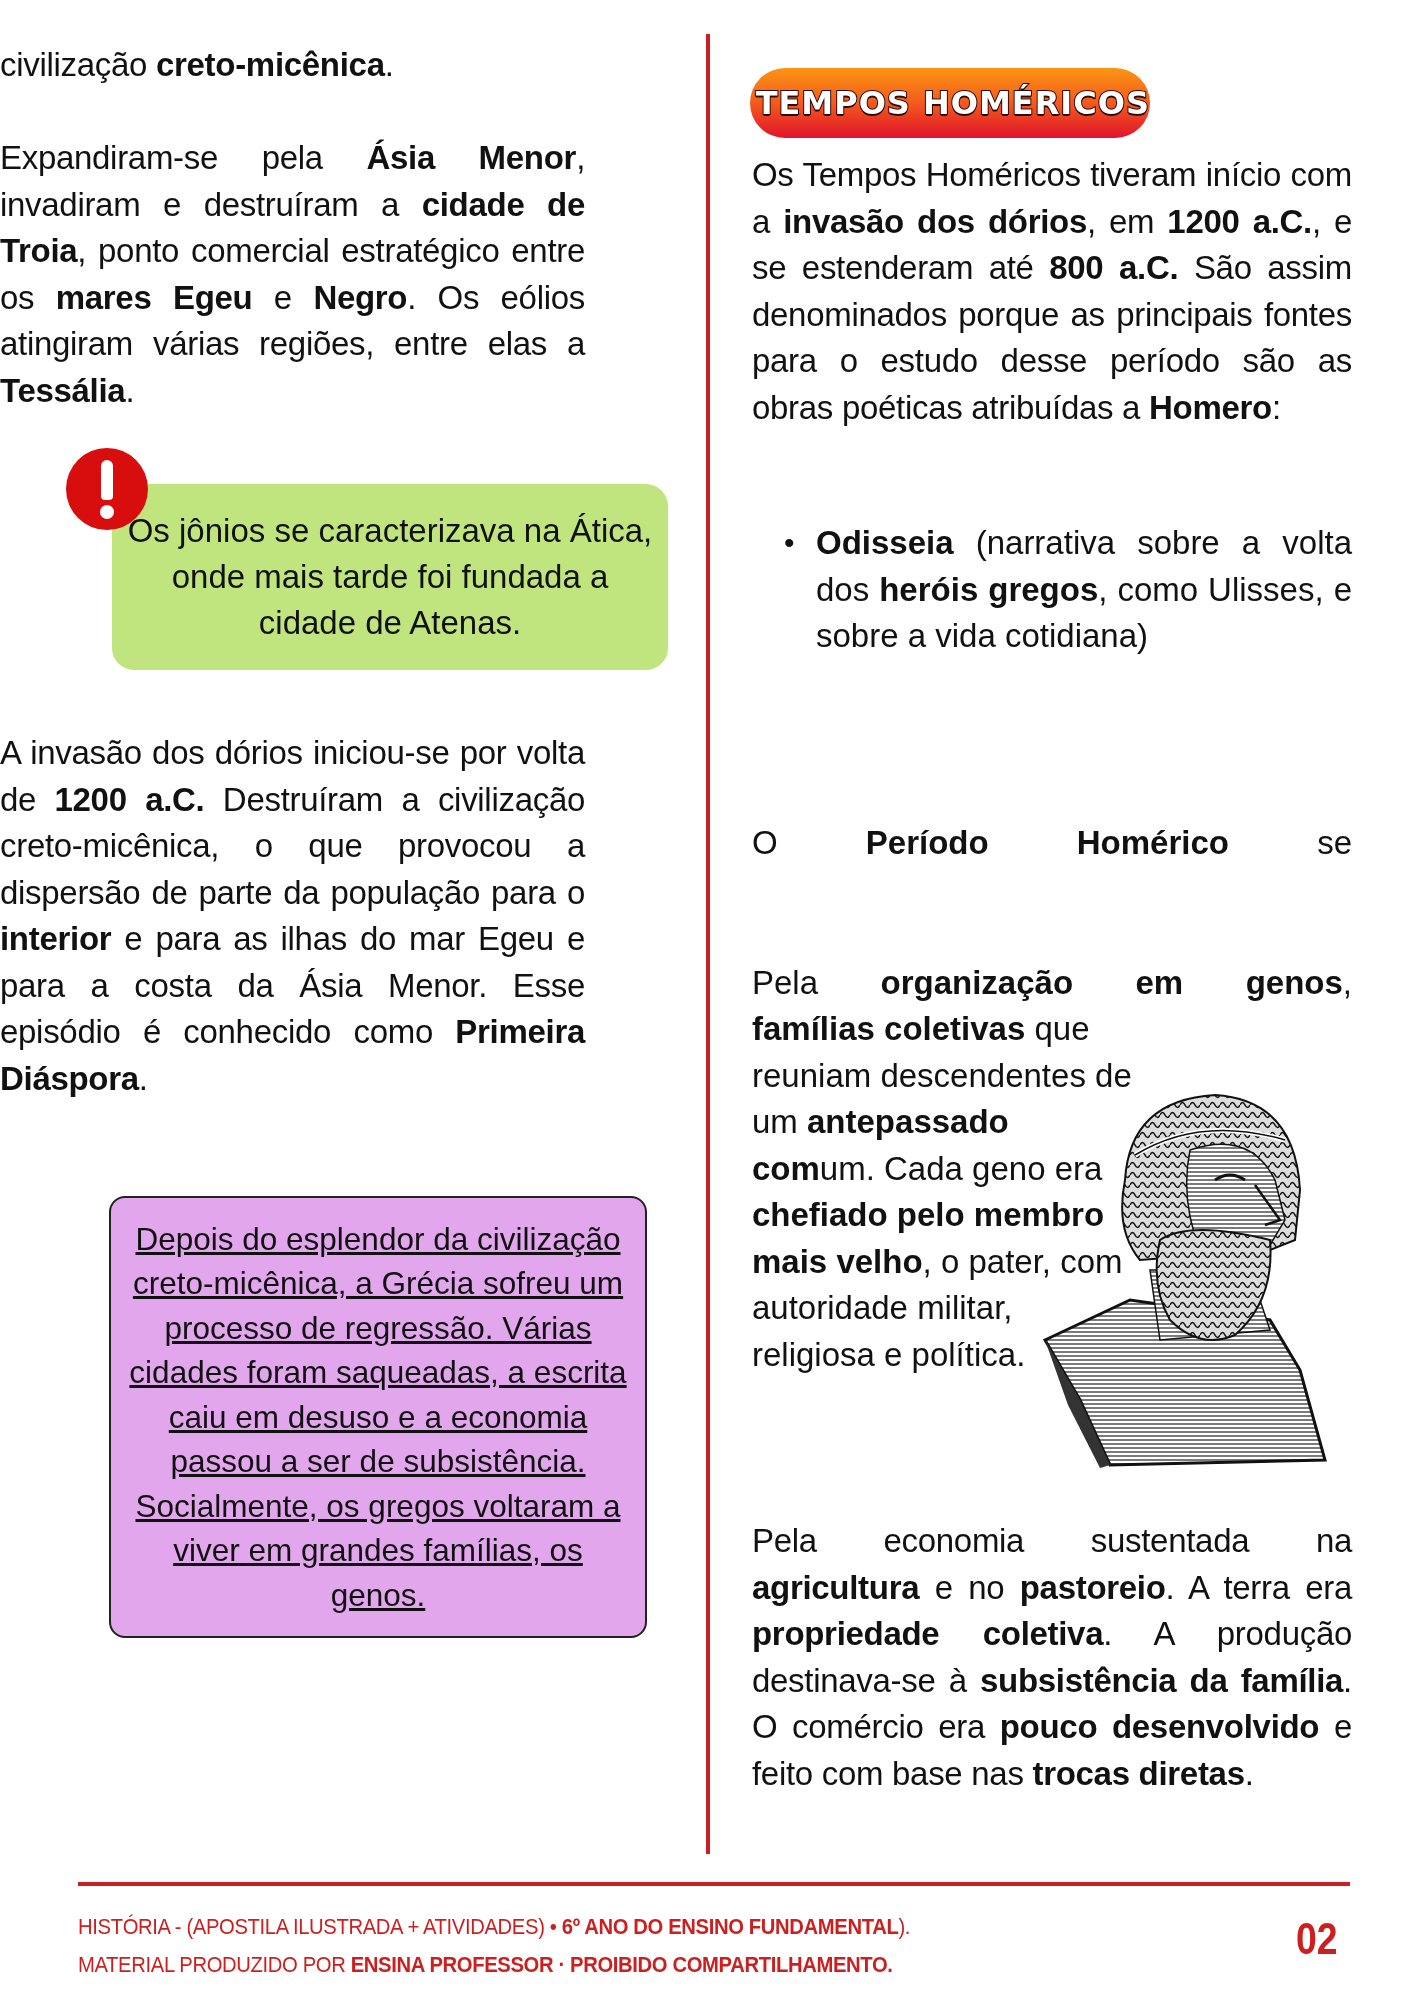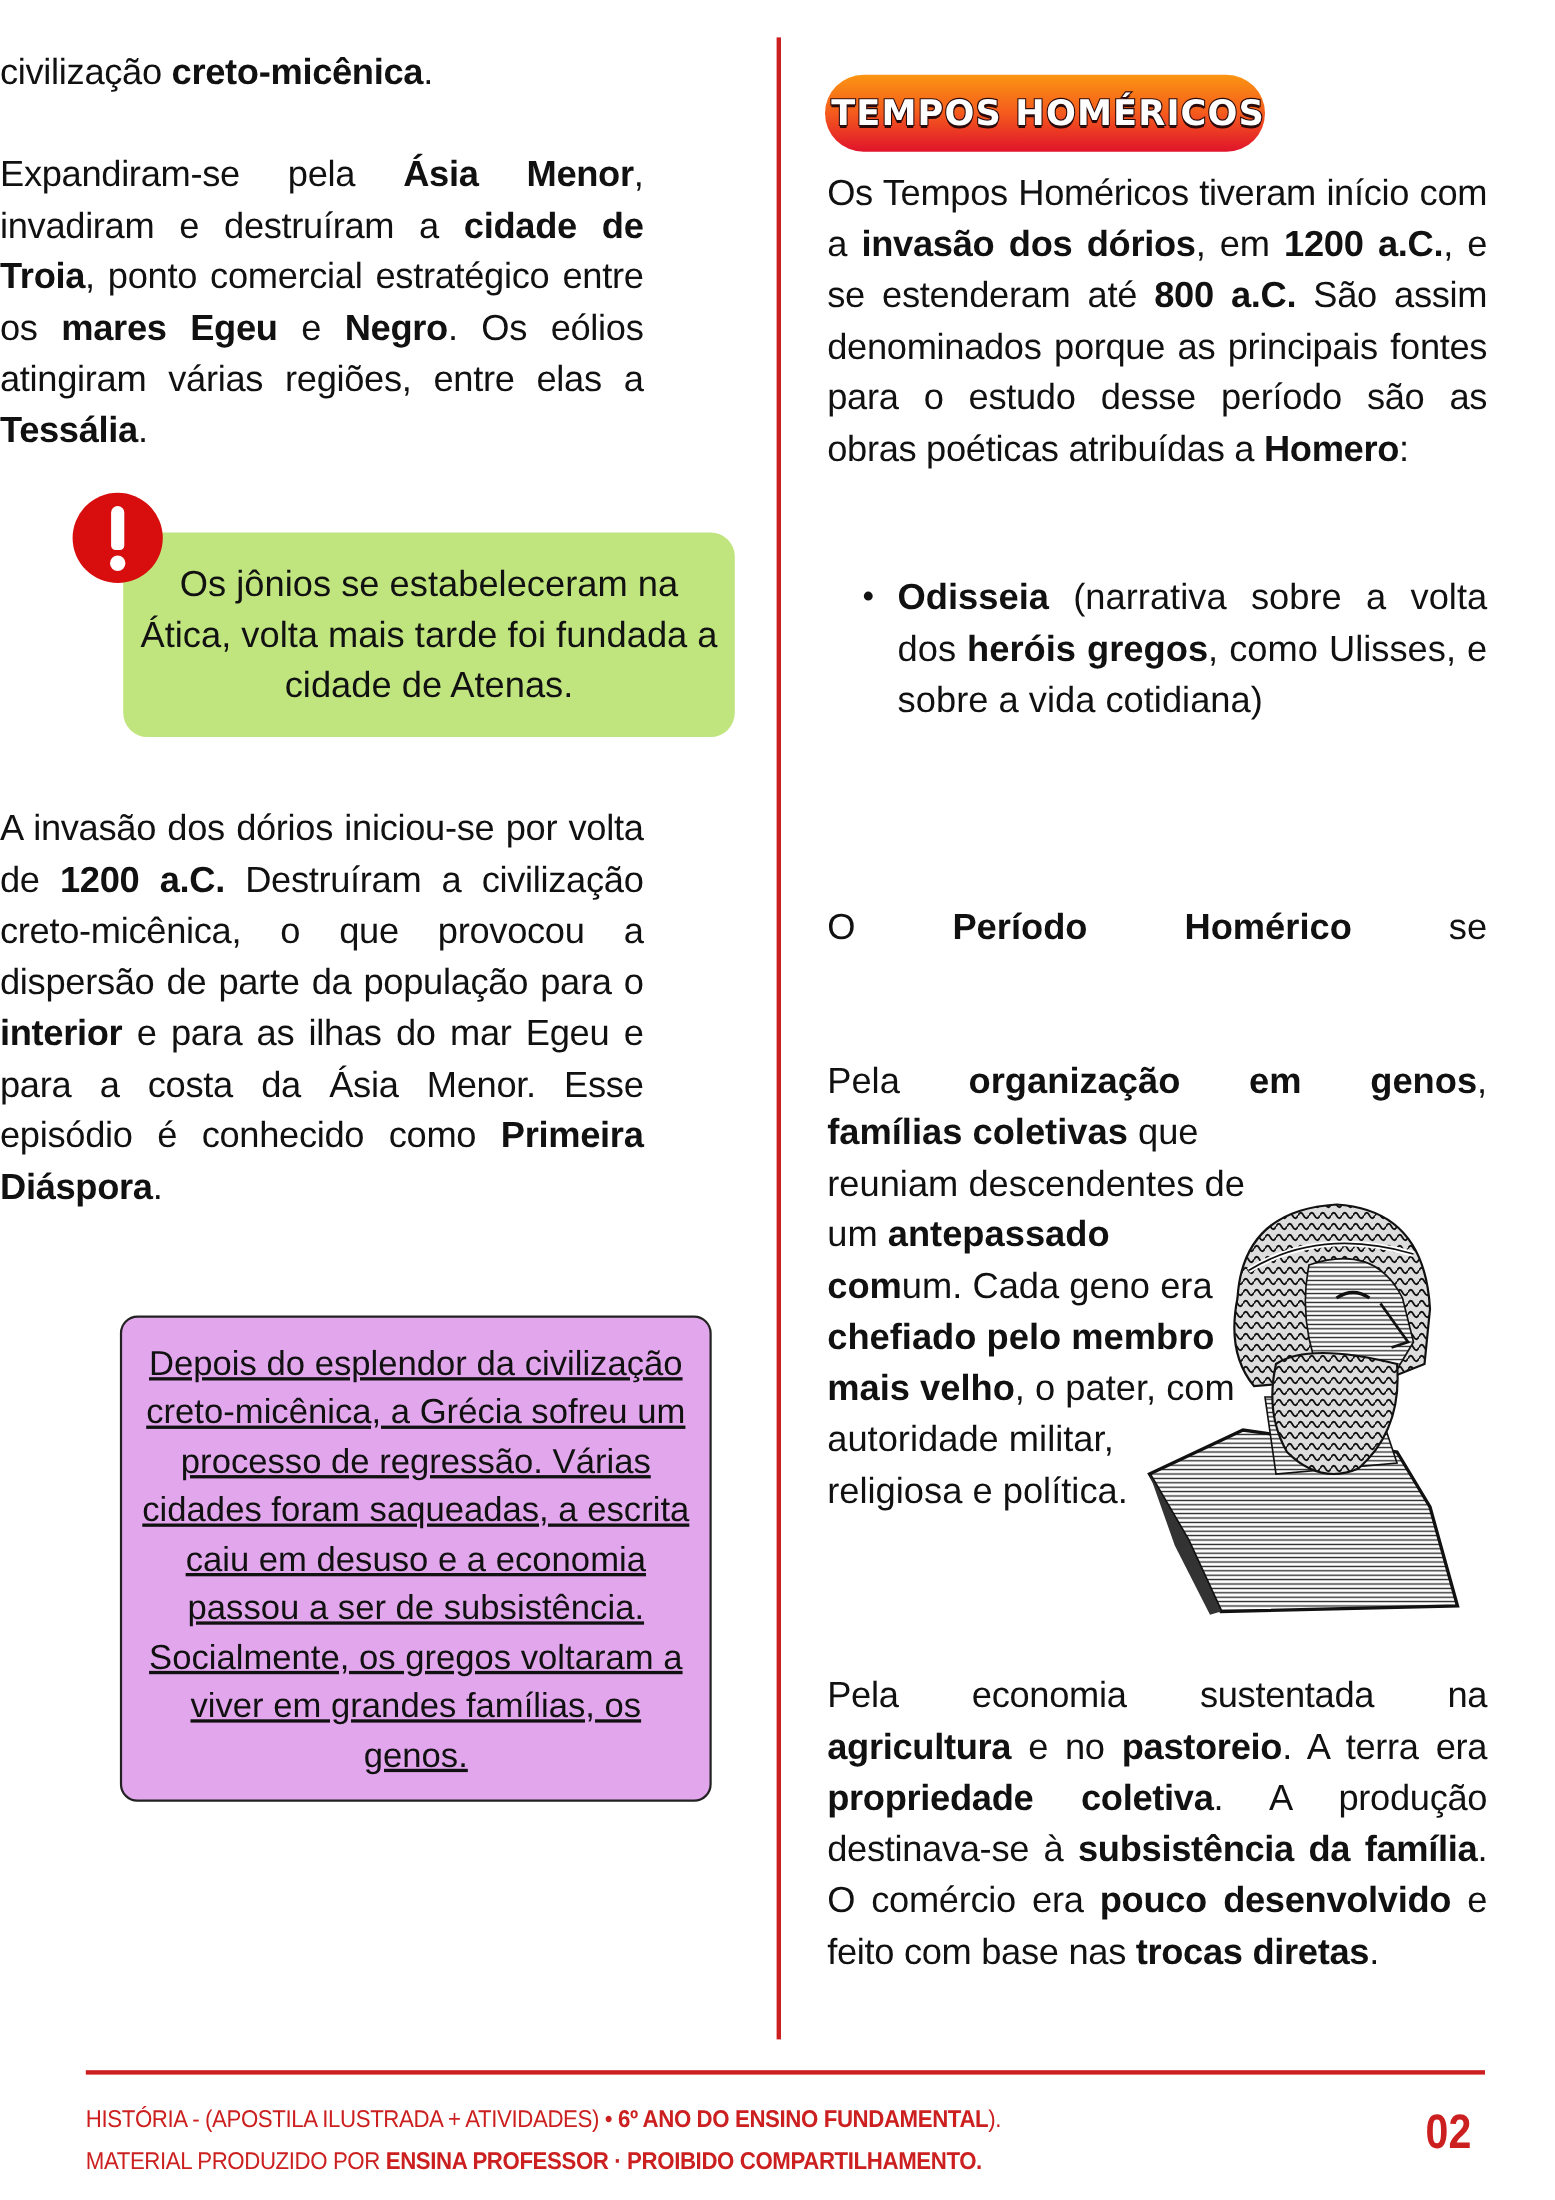--- a/index.html
+++ b/index.html
@@ -59,21 +59,21 @@
 </head>
 <body>
 
 <div class="divider-v"></div>
 
 <p class="body p-intro"><span>civilização </span><b>creto-micênica</b><span>.</span></p>
 
 <p class="body p-expand"><span>Expandiram-se pela </span><b>Ásia Menor</b><span>, invadiram e destruíram a </span><b>cidade de Troia</b><span>, ponto comercial estratégico entre os </span><b>mares Egeu</b><span> e </span><b>Negro</b><span>. Os eólios atingiram várias regiões, entre elas a </span><b>Tessália</b><span>.</span></p>
 
 <div class="green-box">
-  <span>Os jônios se estabeleceram na Ática, volta mais tarde foi fundada a cidade de Atenas.</span>
+  <span>Os jônios se caracterizava na Ática, onde mais tarde foi fundada a cidade de Atenas.</span>
 </div>
 <div class="alert-icon">
   <div class="bar"></div>
     <div class="dot"></div>
 </div>
 
 <p class="body p-invasion"><span>A invasão dos dórios iniciou-se por volta de </span><b>1200 a.C.</b><span> Destruíram a civilização creto-micênica, o que provocou a dispersão de parte da população para o </span><b>interior</b><span> e para as ilhas do mar Egeu e para a costa da Ásia Menor. Esse episódio é conhecido como </span><b>Primeira Diáspora</b><span>.</span></p>
 
 <div class="purple-box">
   <span>Depois do esplendor da civilização creto-micênica, a Grécia sofreu um processo de regressão. Várias cidades foram saqueadas, a escrita caiu em desuso e a economia passou a ser de subsistência. Socialmente, os gregos voltaram a viver em grandes famílias, os genos.</span>

